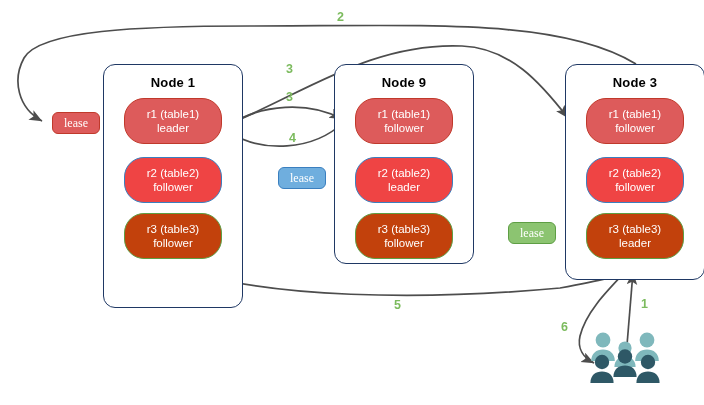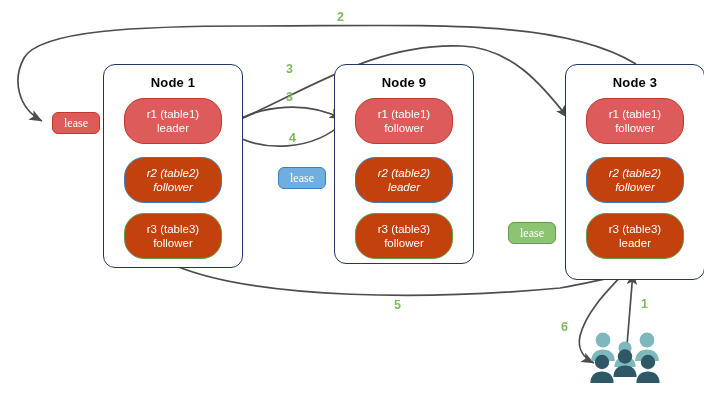--- a/index.html
+++ b/index.html
@@ -55,23 +55,22 @@
     text-align: center;
     line-height: 1.22;
     font-size: 11.5px;
     color: #ffffff;
   }
   .rep-red {
     background: #DD5B5B;
     border: 1.6px solid #C0392B;
   }
   .rep-blue {
-    background: #c2410c;
+    background: #ef4444;
     border: 1.6px solid #3A7FBF;
-    font-style: italic;
   }
   .rep-green {
     background: #c2410c;
     border: 1.6px solid #5E9E44;
   }
   .lease {
     position: absolute;
     box-sizing: border-box;
     height: 22px;
     padding: 0 11px;
@@ -122,21 +121,21 @@
     <path d="M 344,122 C 312,152 262,152 230,133" fill="none" stroke="#4D4D4D" stroke-width="1.7" marker-end="url(#ah)"></path>
 
     <path d="M 176,266 C 260,300 430,300 560,288 C 598,281 622,276 636,268" fill="none" stroke="#4D4D4D" stroke-width="1.7" marker-end="url(#ah)"></path>
 
     <path d="M 627,345 L 633,272" fill="none" stroke="#4D4D4D" stroke-width="1.7" marker-end="url(#ah)"></path>
 
     <path d="M 628,269 C 606,292 586,312 580,336
              C 577,349 584,358 594,363" fill="none" stroke="#4D4D4D" stroke-width="1.7" marker-end="url(#ah)"></path>
   </svg>
 
-  <div class="node" style="left:103px; top:64px; width:140px; height:204px;">
+  <div class="node" style="left:103px; top:64px; width:140px; height:244px;">
     <div class="node-title">Node 1</div>
     <div class="replica rep-red" style="top:33px;">
       <span><span>r1 (table1)</span><br>
       <span>leader</span></span>
     </div>
     <div class="replica rep-blue" style="top:92px;">
       <span><span>r2 (table2)</span><br>
       <span>follower</span></span>
     </div>
     <div class="replica rep-green" style="top:148px;">

